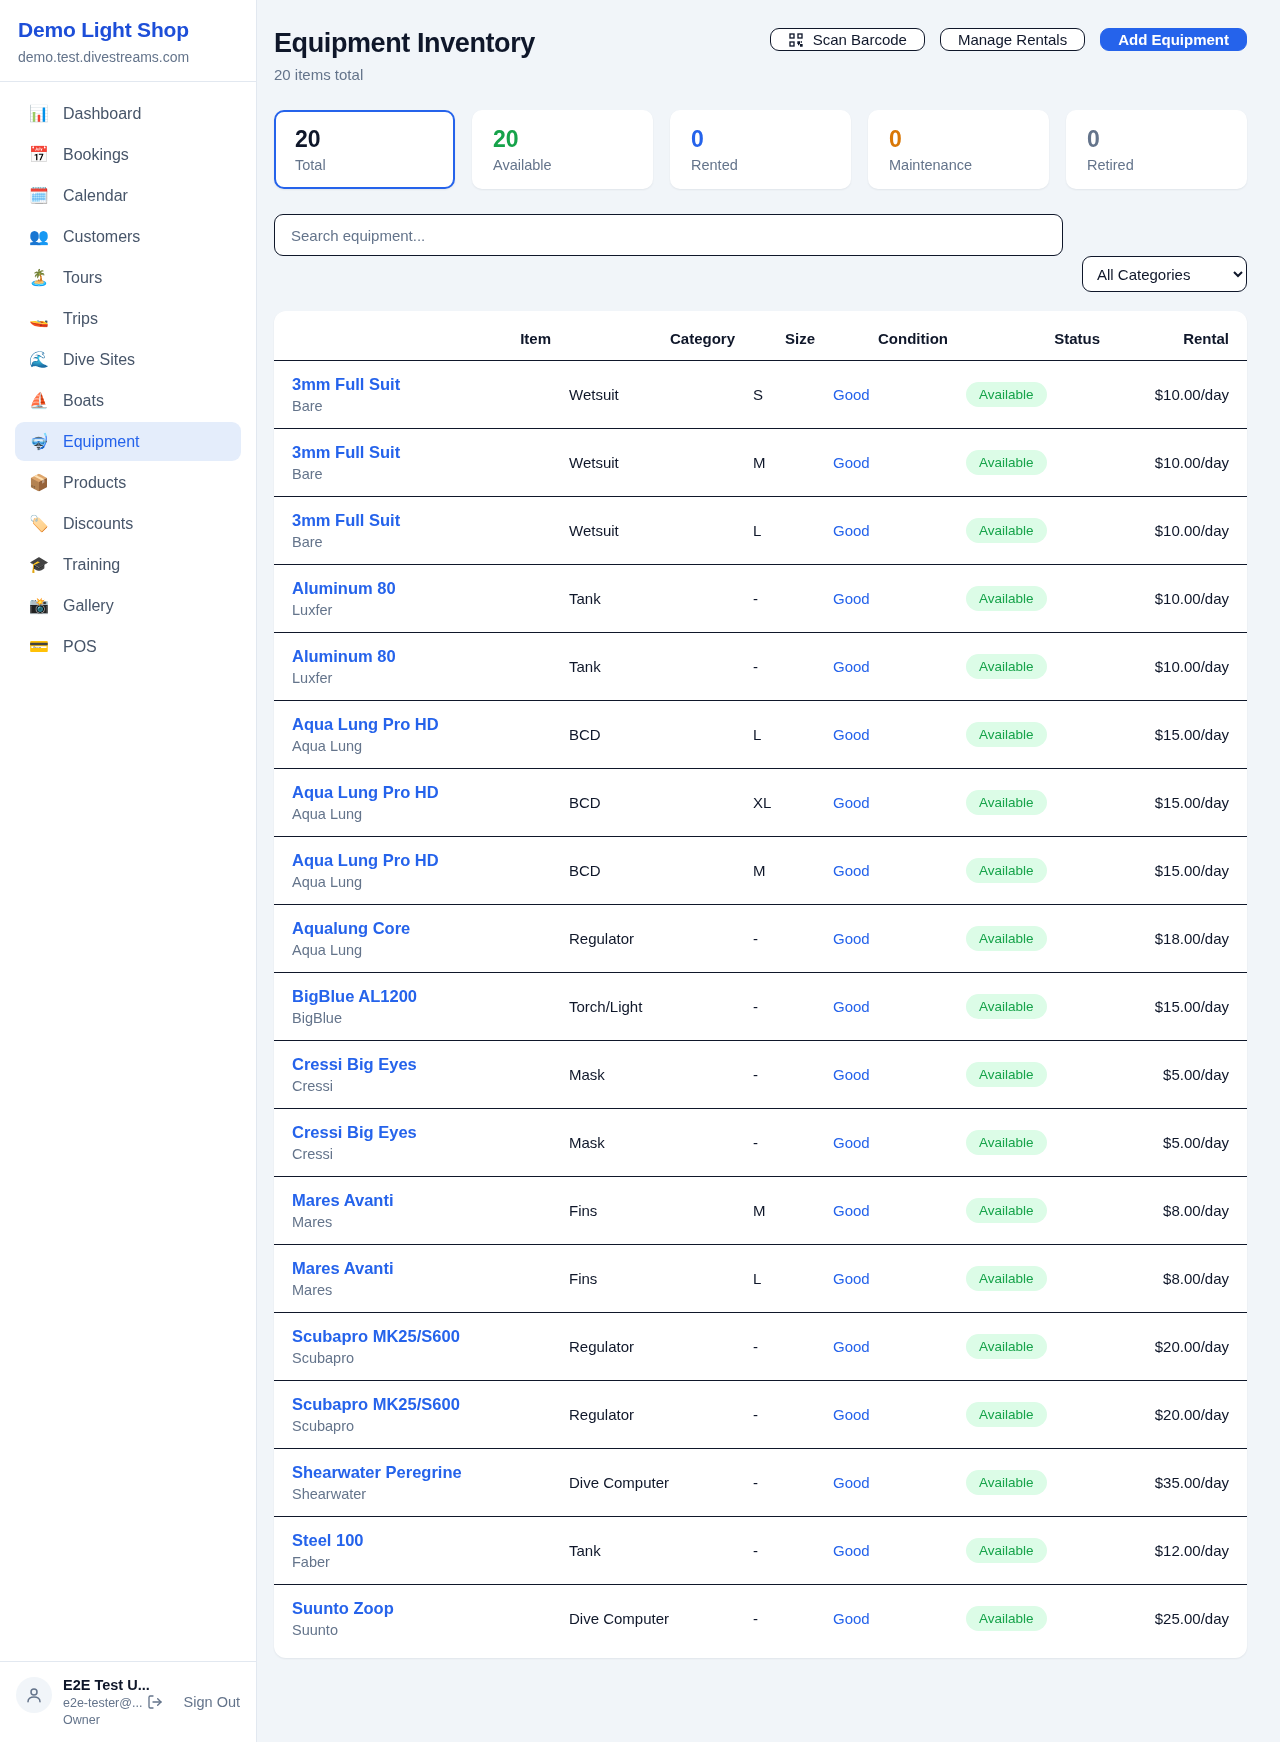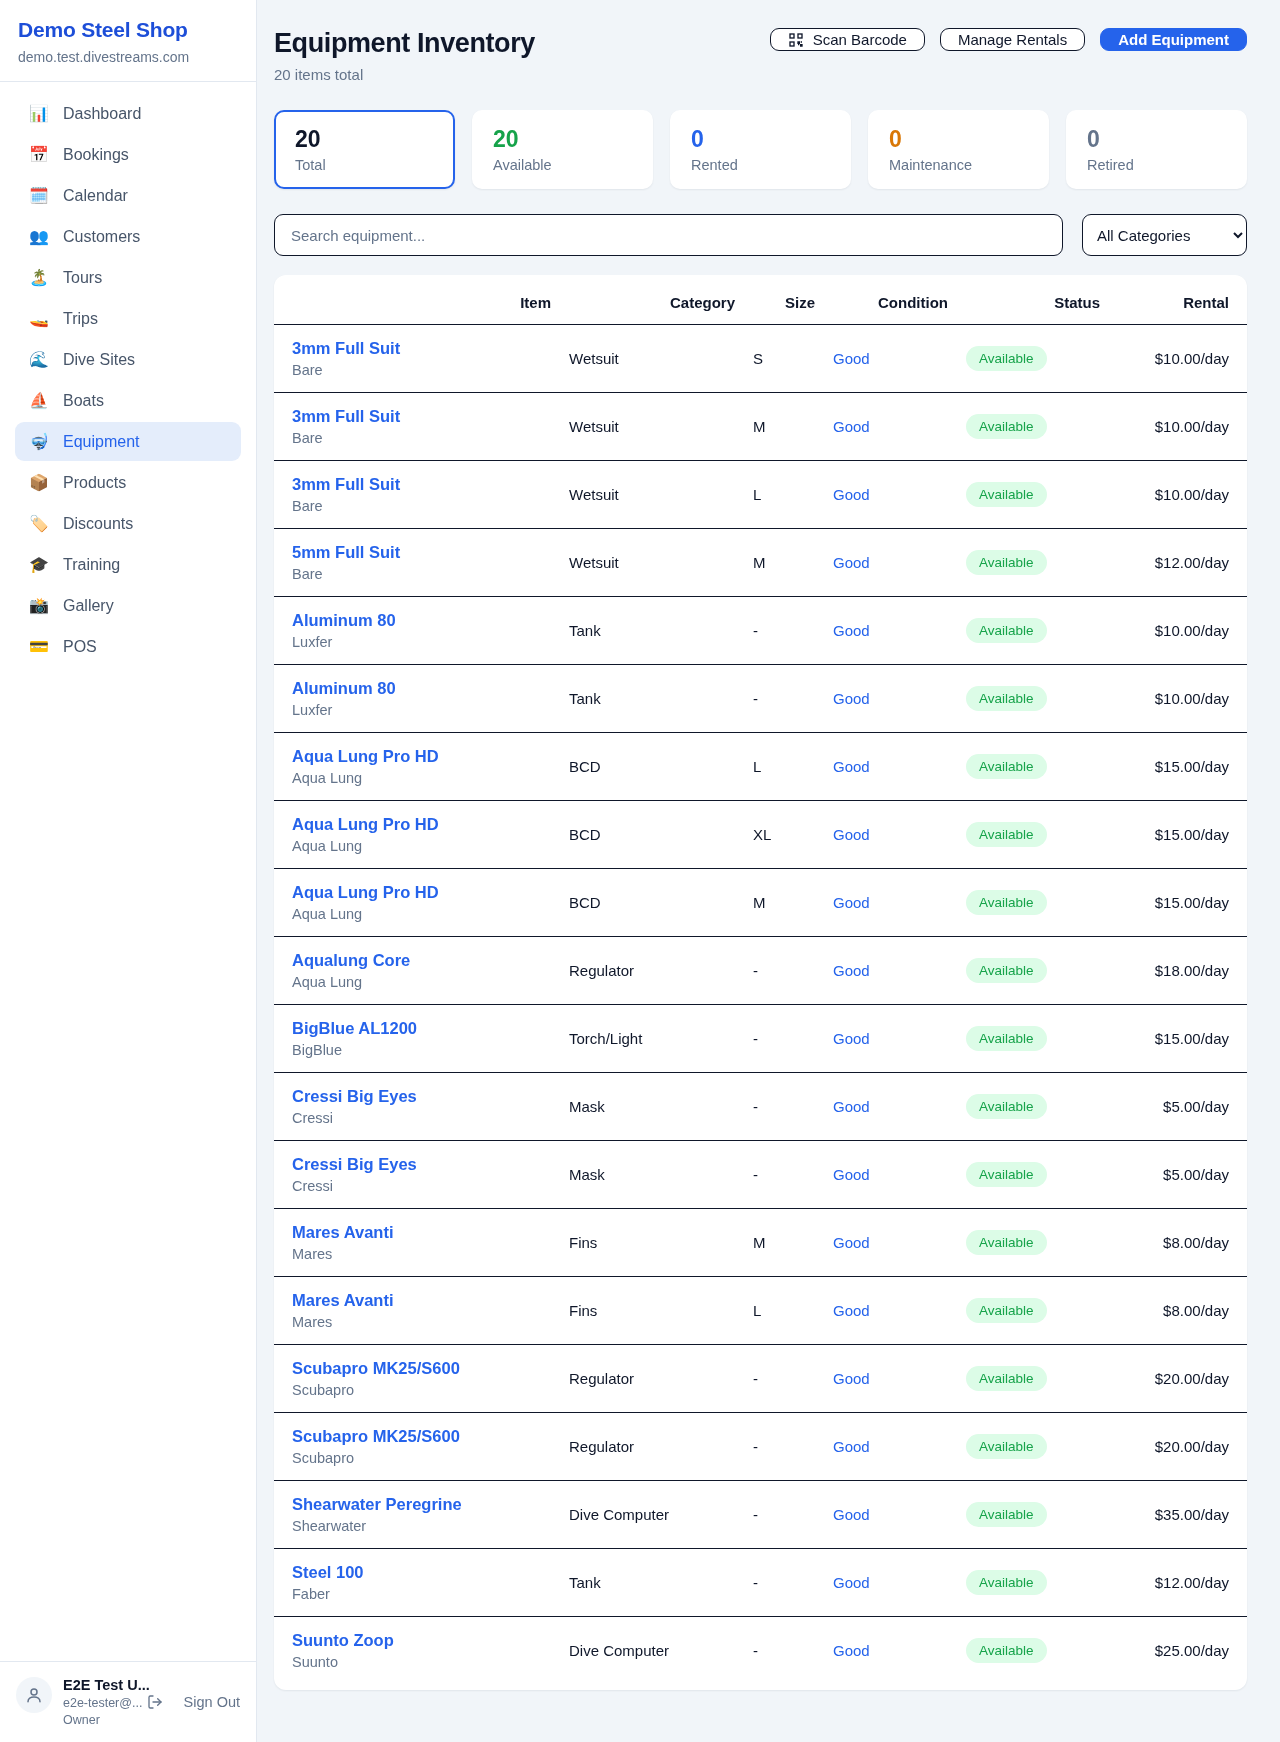--- a/index.html
+++ b/index.html
@@ -37,21 +37,21 @@
   
   .stats { display:flex; gap:17px; margin-top:27px; }
   .stat-card { flex:1; background:#ffffff; border-radius:10px; padding:14px 19px; box-shadow:0 1px 2px rgba(15,23,42,.07); border:2px solid transparent; cursor:pointer; }
   .stat-card.active { border-color:#2563eb; }
   .stat-value { font-size:23px; font-weight:800; }
   .stat-label { font-size:14.5px; color:#64748b; margin-top:4px; }
   
   .filter-row { display:flex; gap:19px; margin-top:25px;justify-content:flex-end; }
   .search-input { flex:1; height:42px; border:1px solid #0f172a; border-radius:9px; padding:0 16px; font-size:15px; background:#fff; color:#0f172a; font-family:inherit; outline:none; }
   .search-input::placeholder { color:#64748b; }
-  .cat-select { width:165px; height:42px; border:1px solid #0f172a; border-radius:9px; background:#fff; font-size:15px; padding:0 10px; color:#0f172a; font-family:inherit; }
+  .cat-select { width:165px; height:36px; border:1px solid #0f172a; border-radius:9px; background:#fff; font-size:15px; padding:0 10px; color:#0f172a; font-family:inherit;margin-top:42px; }
   
   .table-card { background:#ffffff; border-radius:12px; margin-top:19px; box-shadow:0 1px 2px rgba(15,23,42,.07); overflow:hidden; padding-bottom:6px; }
   table { width:100%; border-collapse:collapse; }
   th { text-align:right; font-size:15px; font-weight:700; color:#0f172a; padding:19px 9px 13px; border-bottom:1px solid #0f172a; }
   th:first-child, td:first-child { padding-left:18px; }
   th.right, td.right { text-align:right; padding-right:18px; }
   col.c-item{width:286px} col.c-cat{width:184px} col.c-size{width:80px} col.c-cond{width:133px} col.c-status{width:152px}
   td { padding:14px 9px; border-bottom:1px solid #0f172a; vertical-align:middle; }
   tr:last-child td { border-bottom:none; }
   .item-name { color:#2563eb; font-weight:700; font-size:16.5px; cursor:pointer; }
@@ -59,21 +59,21 @@
   .cell { font-size:15px; color:#0f172a; }
   .cond-link { color:#2563eb; font-size:15px; cursor:pointer; }
   .badge { display:inline-block; background:#dcfce7; color:#16a34a; font-size:13.5px; padding:5px 13px; border-radius:999px; }
   .price { font-size:15px; color:#0f172a; }
 </style>
 </head>
 <body>
 
 <aside class="sidebar">
   <div class="brand-wrap">
-    <div class="brand">Demo Steel Shop</div>
+    <div class="brand">Demo Light Shop</div>
     <div class="domain">demo.test.divestreams.com</div>
   </div>
 
   <nav class="nav">
   <div class="nav-item">
     <span class="nav-icon">📊</span>
     <span class="nav-label">Dashboard</span>
   </div>
 
   <div class="nav-item">
@@ -275,31 +275,20 @@
       <div class="item-name">3mm Full Suit</div>
       <div class="item-brand">Bare</div>
     </td>
     <td class="cell">Wetsuit</td>
     <td class="cell">L</td>
     <td><span class="cond-link">Good</span></td>
     <td><span class="badge">Available</span></td>
     <td class="right"><span class="price">$10.00/day</span></td>
   </tr>
 
-  <tr>
-    <td>
-      <div class="item-name">5mm Full Suit</div>
-      <div class="item-brand">Bare</div>
-    </td>
-    <td class="cell">Wetsuit</td>
-    <td class="cell">M</td>
-    <td><span class="cond-link">Good</span></td>
-    <td><span class="badge">Available</span></td>
-    <td class="right"><span class="price">$12.00/day</span></td>
-  </tr>
 
   <tr>
     <td>
       <div class="item-name">Aluminum 80</div>
       <div class="item-brand">Luxfer</div>
     </td>
     <td class="cell">Tank</td>
     <td class="cell">-</td>
     <td><span class="cond-link">Good</span></td>
     <td><span class="badge">Available</span></td>

